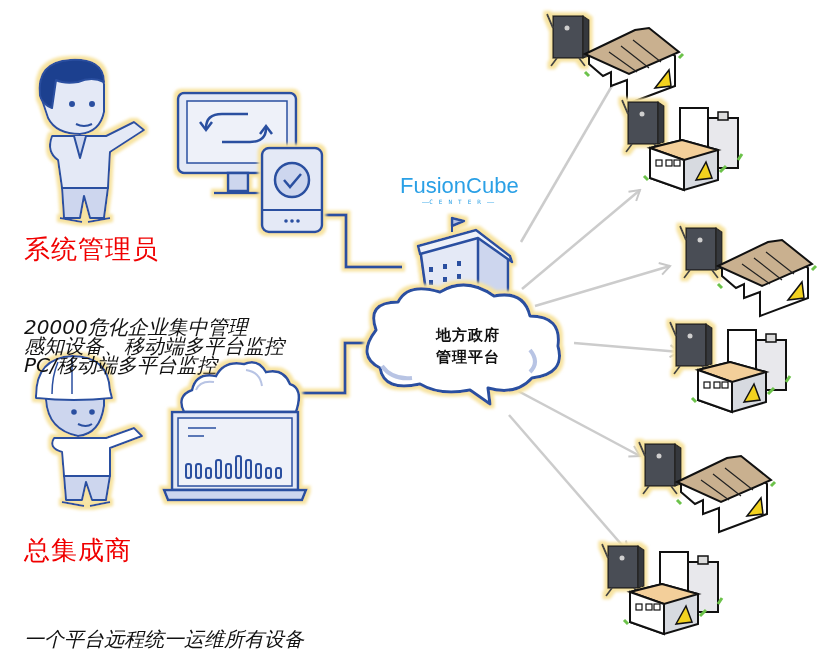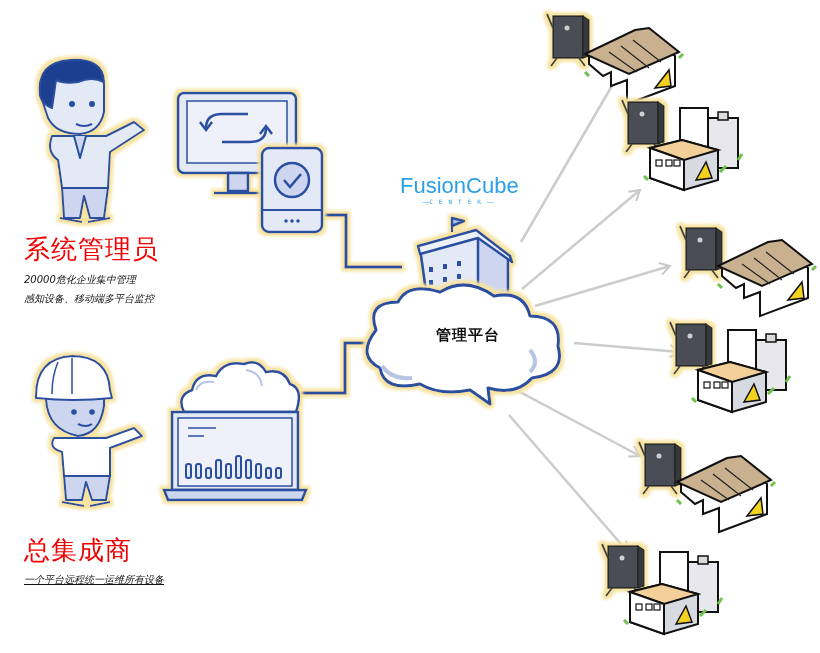--- a/index.html
+++ b/index.html
@@ -1,20 +1,20 @@
 <!DOCTYPE html>
 <html><head>
 <meta charset="utf-8">
 <style>
   html, body { margin: 0; padding: 0; background: #ffffff; }
   body { width: 820px; height: 653px; position: relative; overflow: hidden;
          font-family: "DejaVu Sans", "Liberation Sans", sans-serif; }
   .abs { position: absolute; }
   .role-title { color: #f00000; font-size: 26px; font-weight: normal; letter-spacing: 1px; }
-  .desc { color: #111; font-size: 10px; font-style: italic; line-height: 19px; }
+  .desc { color: #111; font-size: 20px; font-style: italic; line-height: 19px; margin-top: 48px; }
   .desc div { white-space: nowrap; }
   .cloud-label { font-size: 15px; font-weight: bold; color: #111; text-align: center; line-height: 22px; letter-spacing: 1px; }
   .brand { font-family: "Liberation Sans", sans-serif; font-size: 22px; color: #2aa0e6; letter-spacing: 0px; text-align: right; }
   .brand-sub { font-family: "DejaVu Sans Mono", monospace; font-size: 6px; color: #2aa0e6; letter-spacing: 6px; }
   svg { position: absolute; left: 0; top: 0; }
 </style>
 </head>
 <body>
 
 <svg width="820" height="653" viewBox="0 0 820 653">
@@ -242,25 +242,27 @@
       </g>
     </g>
 </svg>
 
 <div class="abs brand" style="left:400px; top:173px;">FusionCube</div>
 <div class="abs brand-sub" style="left:422px; top:198px;">
   <span style="letter-spacing:0;">——</span><span>CENTER</span><span style="letter-spacing:0;">——</span>
 </div>
 
 <div class="abs cloud-label" style="left:418px; top:324px; width:100px;">
+  <div>地方政府</div>
   <div>管理平台</div>
 </div>
 
 <div class="abs role-title" style="left:24px; top:232px;">系统管理员</div>
 <div class="abs desc" style="left:24px; top:270px;">
   <div>20000危化企业集中管理</div>
   <div>感知设备、移动端多平台监控</div>
+  <div>PC/移动端多平台监控</div>
 </div>
 
 <div class="abs role-title" style="left:24px; top:533px;">总集成商</div>
-<div class="abs desc" style="left:24px; top:570px;text-decoration:underline;">
+<div class="abs desc" style="left:24px; top:582px;">
   <div>一个平台远程统一运维所有设备</div>
 </div>
 
 </body></html>

